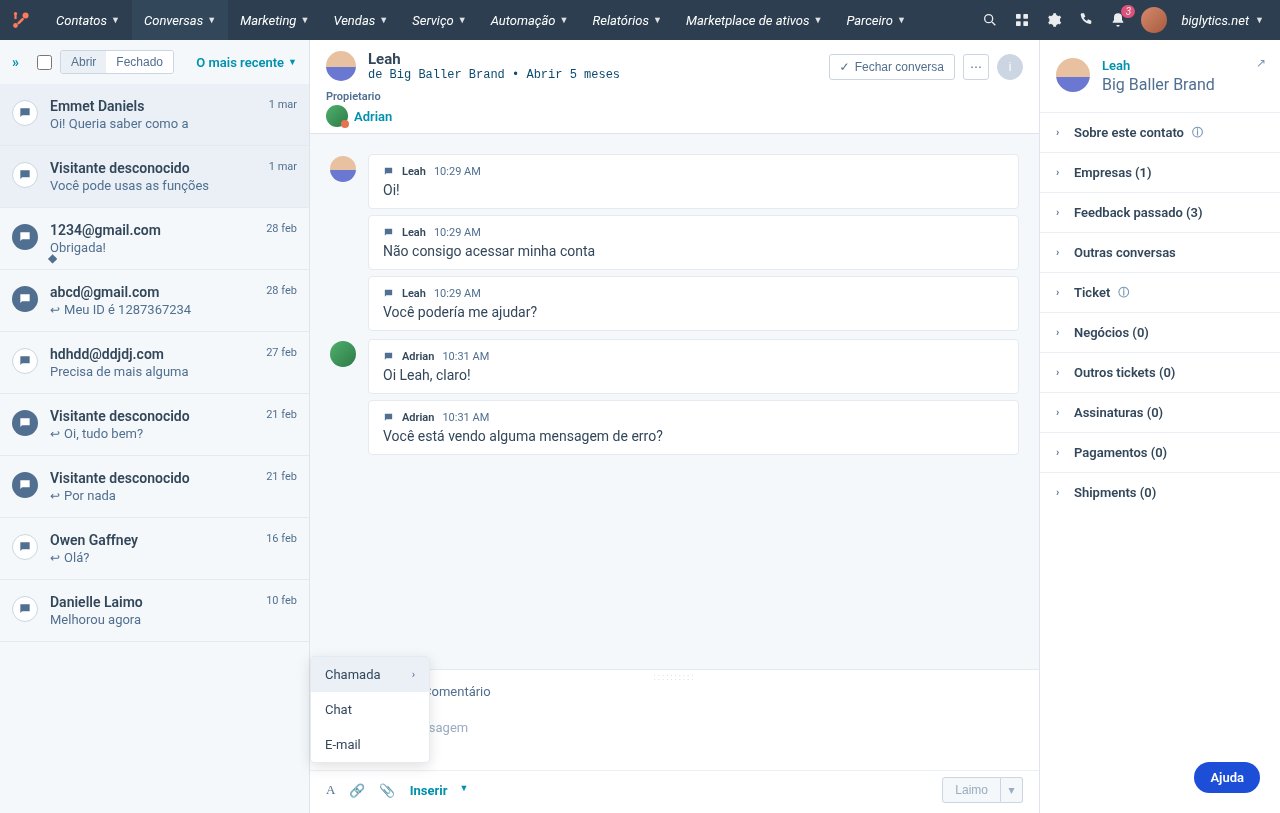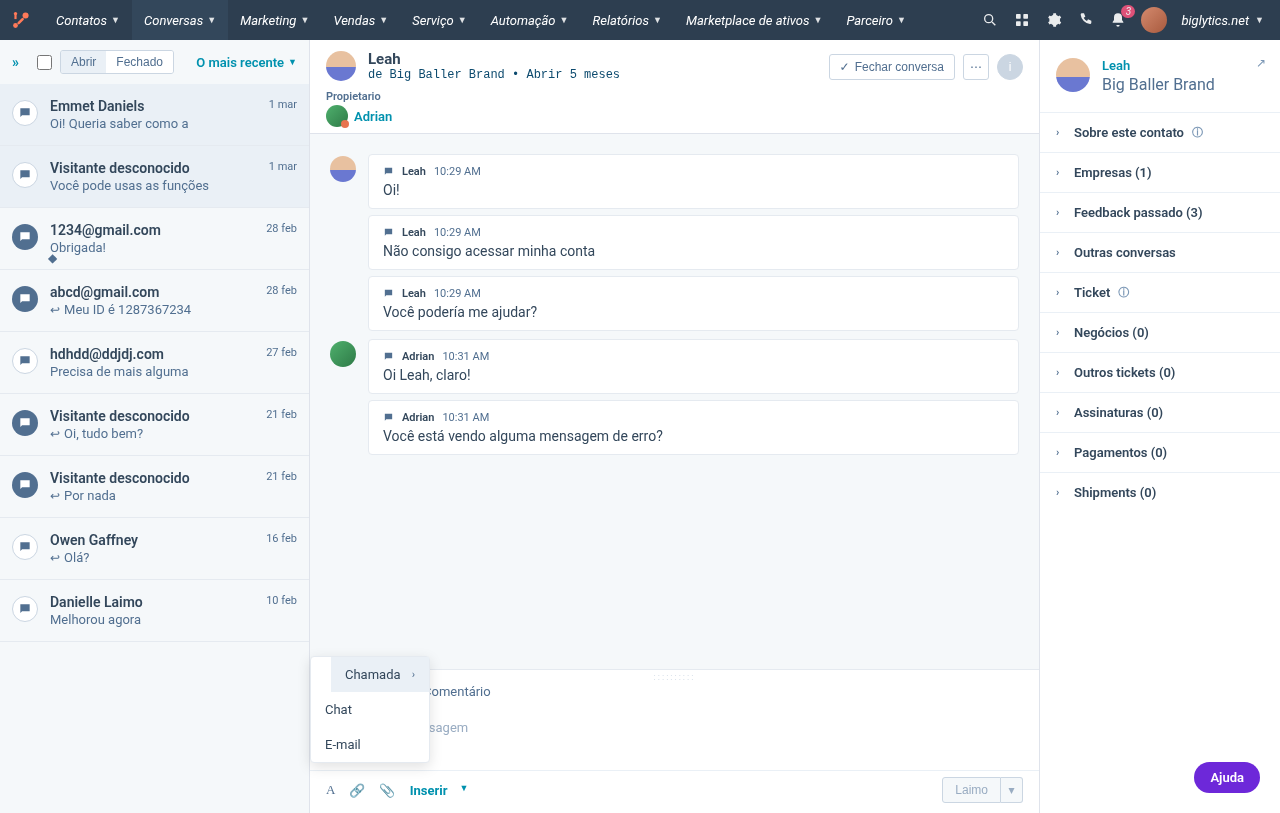--- a/index.html
+++ b/index.html
@@ -73,21 +73,21 @@
 .msg { background:#fff; border:1px solid #e5eaf0; border-radius:4px; padding:10px 14px; max-width:660px; }
 .msg .meta { display:flex; align-items:center; gap:8px; font-size:11px; color:#516f90; margin-bottom:4px; }
 .msg .meta .ic { width:11px; height:11px; }
 .msg .meta .nm { color:#33475b; font-weight:600; }
 .msg .txt { font-size:14px; color:#33475b; }
 
 
 .composer-wrap { position:relative; }
 .channel-pop { position:absolute; bottom:50px; left:0px; width:120px; background:#fff; border:1px solid #e5eaf0; border-radius:4px; box-shadow:0 4px 14px rgba(0,0,0,.12); z-index:20; }
 .channel-pop .opt { padding:10px 14px; font-size:13px; cursor:pointer; display:flex; align-items:center; justify-content:space-between; }
-.channel-pop .opt.hl { background:#eaf0f6;margin-left:20px; }
+.channel-pop .opt.hl { background:#eaf0f6; }
 .channel-pop .opt .chev { font-size:11px; color:#516f90; }
 .composer { background:#fff; border-top:1px solid #e5eaf0; }
 .composer .tabs { display:flex; align-items:center; gap:24px; padding:0 16px; position:relative; }
 .composer .tabs .tab { padding:12px 4px 10px 4px; font-size:13px; color:#516f90; cursor:pointer; display:flex; align-items:center; gap:6px; }
 .composer .tabs .tab.active { color:#33475b; border-bottom:3px solid #0091ae; font-weight:600; }
 .composer .tabs .tab .caret{font-size:9px;}
 .composer .tabs .grip { position:absolute; left:50%; top:2px; font-size:9px; letter-spacing:2px; color:#cbd6e2; transform:translateX(-50%); }
 .composer .input { padding:10px 16px 24px 16px; font-size:13px; color:#99acc2; min-height:60px; }
 .composer .bar { display:flex; align-items:center; padding:6px 16px 10px 16px; border-top:1px solid #eaf0f6; gap:14px; }
 .composer .bar .ic { color:#516f90; font-size:13px; cursor:pointer; }
@@ -103,21 +103,21 @@
 .right-pane .contact { padding:18px 16px; display:flex; gap:12px; position:relative; }
 .right-pane .contact .ava4 { width:34px; height:34px; border-radius:50%; background:linear-gradient(180deg,#e8c1a0 55%,#6a78d1 55%); }
 .right-pane .contact .nm { color:#0091ae; font-weight:600; font-size:13px; }
 .right-pane .contact .co { font-size:16px; color:#516f90; margin-top:2px; }
 .right-pane .contact .ext { position:absolute; right:14px; top:16px; color:#7c98b6; font-size:12px; cursor:pointer; }
 .right-pane .sect { border-top:1px solid #eaf0f6; padding:12px 16px; font-size:13px; font-weight:600; color:#33475b; display:flex; align-items:center; gap:8px; cursor:pointer; }
 .right-pane .sect .chev { color:#516f90; font-size:11px; width:10px; }
 .right-pane .sect .info { color:#7c98b6; font-size:11px; }
 
 
-.help { position:fixed; right:20px; bottom:20px; background:#6d28d9; color:#fff; border-radius:20px; padding:8px 16px; font-size:13px; font-weight:600; cursor:pointer; }
+.help { position:fixed; right:20px; bottom:20px; background:#1d4ed8; color:#fff; border-radius:20px; padding:8px 16px; font-size:13px; font-weight:600; cursor:pointer; }
 
 svg { display:block; }
 </style>
 </head>
 <body>
 
 <div class="topnav">
   <div class="logo">
     <svg viewBox="0 0 24 24">
         <circle cx="17" cy="7" r="3.3" fill="#ff7a59"></circle>

